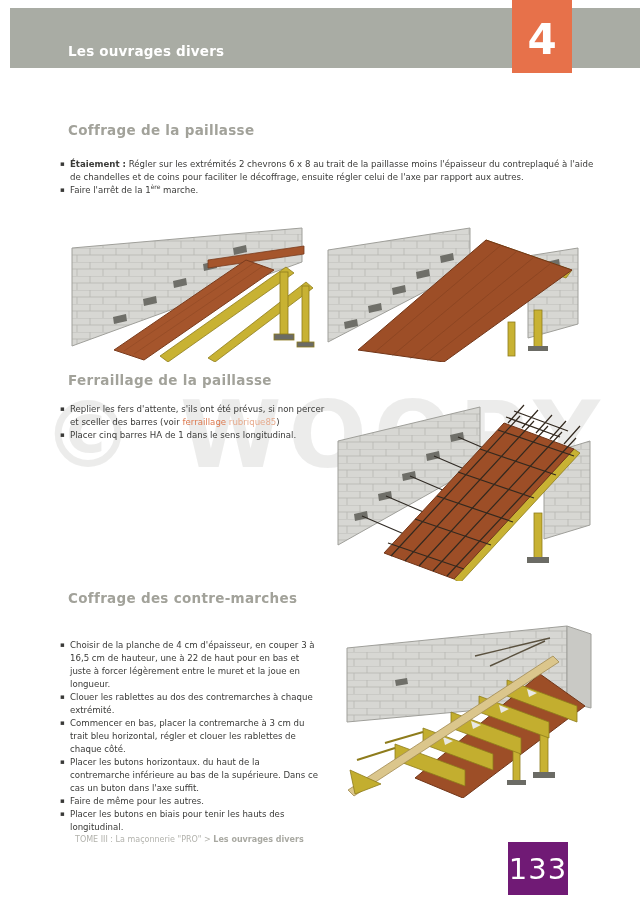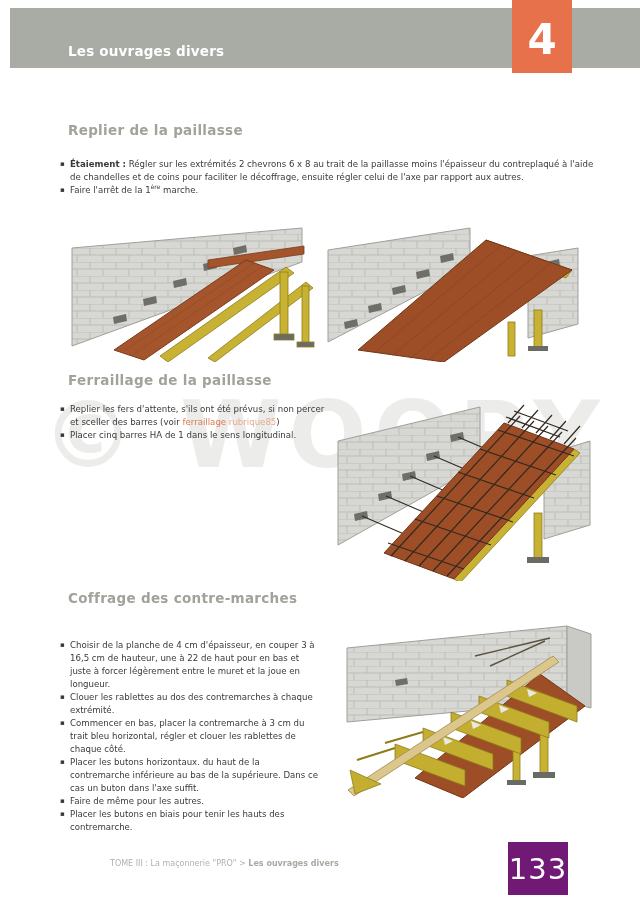--- a/index.html
+++ b/index.html
@@ -37,42 +37,42 @@
 
   
   figure { position:absolute; z-index:1; }
   .fig1 { left:58px;  top:220px; width:258px; height:142px; }
   .fig2 { left:320px; top:220px; width:266px; height:142px; }
   .fig3 { left:328px; top:393px; width:272px; height:188px; }
   .fig4 { left:335px; top:610px; width:265px; height:188px; }
   figure svg { width:100%; height:100%; display:block; }
 
   
-  .footer-text { position:absolute; left:75px; top:858px; z-index:2; font-size:8px; line-height:11px; color:#b2b2ac;margin-left:35px; }
+  .footer-text { position:absolute; left:75px; top:834px; z-index:2; font-size:8px; line-height:11px; color:#b2b2ac; }
   .footer-text .crumb-bold { font-weight:bold; color:#a9a9a2; }
   .footer-url { display:block; }
   .page-num-box { position:absolute; left:508px; top:842px; width:60px; height:53px; background:#701a75; z-index:2;
                   display:flex; align-items:center; justify-content:center; }
   .page-num-box span { color:#fff; font-size:29px; letter-spacing:1px; }
 </style>
 </head>
 <body>
 
 <div class="page">
 
   <div class="watermark">© WOOPY</div>
 
   <div class="header-band">
     <div class="header-title">Les ouvrages divers</div>
   </div>
   <div class="chapter-box">
     <span>4</span>
   </div>
 
-  <div class="sec-title sec1-title">Replier de la paillasse</div>
+  <div class="sec-title sec1-title">Coffrage de la paillasse</div>
   <ul class="bullets sec1-bullets">
     <li><span class="b-bold">Étaiement :</span><span> Régler sur les extrémités 2 chevrons 6 x 8 au trait de la paillasse moins l'épaisseur du contreplaqué à l'aide de chandelles et de coins pour faciliter le décoffrage, ensuite régler celui de l'axe par rapport aux autres.</span></li>
     <li><span>Faire l'arrêt de la 1</span><sup class="ord">ère</sup><span> marche.</span></li>
   </ul>
 
   <figure class="fig1">
     <svg viewBox="0 0 258 142" xmlns="http://www.w3.org/2000/svg">
       <defs>
         <pattern id="bk1" width="26" height="14" patternUnits="userSpaceOnUse">
           <rect width="26" height="14" fill="#d7d7d3"></rect>
@@ -190,21 +190,21 @@
     </svg>
   </figure>
 
   <div class="sec-title sec3-title">Coffrage des contre-marches</div>
   <ul class="bullets sec3-bullets">
     <li><span>Choisir de la planche de 4 cm d'épaisseur, en couper 3 à 16,5 cm de hauteur, une à 22 de haut pour en bas et juste à forcer légèrement entre le muret et la joue en longueur.</span></li>
     <li><span>Clouer les rablettes au dos des contremarches à chaque extrémité.</span></li>
     <li><span>Commencer en bas, placer la contremarche à 3 cm du trait bleu horizontal, régler et clouer les rablettes de chaque côté.</span></li>
     <li><span>Placer les butons horizontaux. du haut de la contremarche inférieure au bas de la supérieure. Dans ce cas un buton dans l'axe suffit.</span></li>
     <li><span>Faire de même pour les autres.</span></li>
-    <li><span>Placer les butons en biais pour tenir les hauts des contremarche.</span></li>
+    <li><span>Placer les butons en biais pour tenir les hauts des longitudinal.</span></li>
   </ul>
 
   <figure class="fig4">
     <svg viewBox="0 0 265 188" xmlns="http://www.w3.org/2000/svg">
       <defs>
         <pattern id="bk4" width="26" height="14" patternUnits="userSpaceOnUse">
           <rect width="26" height="14" fill="#d7d7d3"></rect>
           <path d="M0,0H26 M0,7H26 M6,0V7 M19,7V14" stroke="#b6b6b1" stroke-width="0.8" fill="none"></path>
         </pattern>
       </defs>

